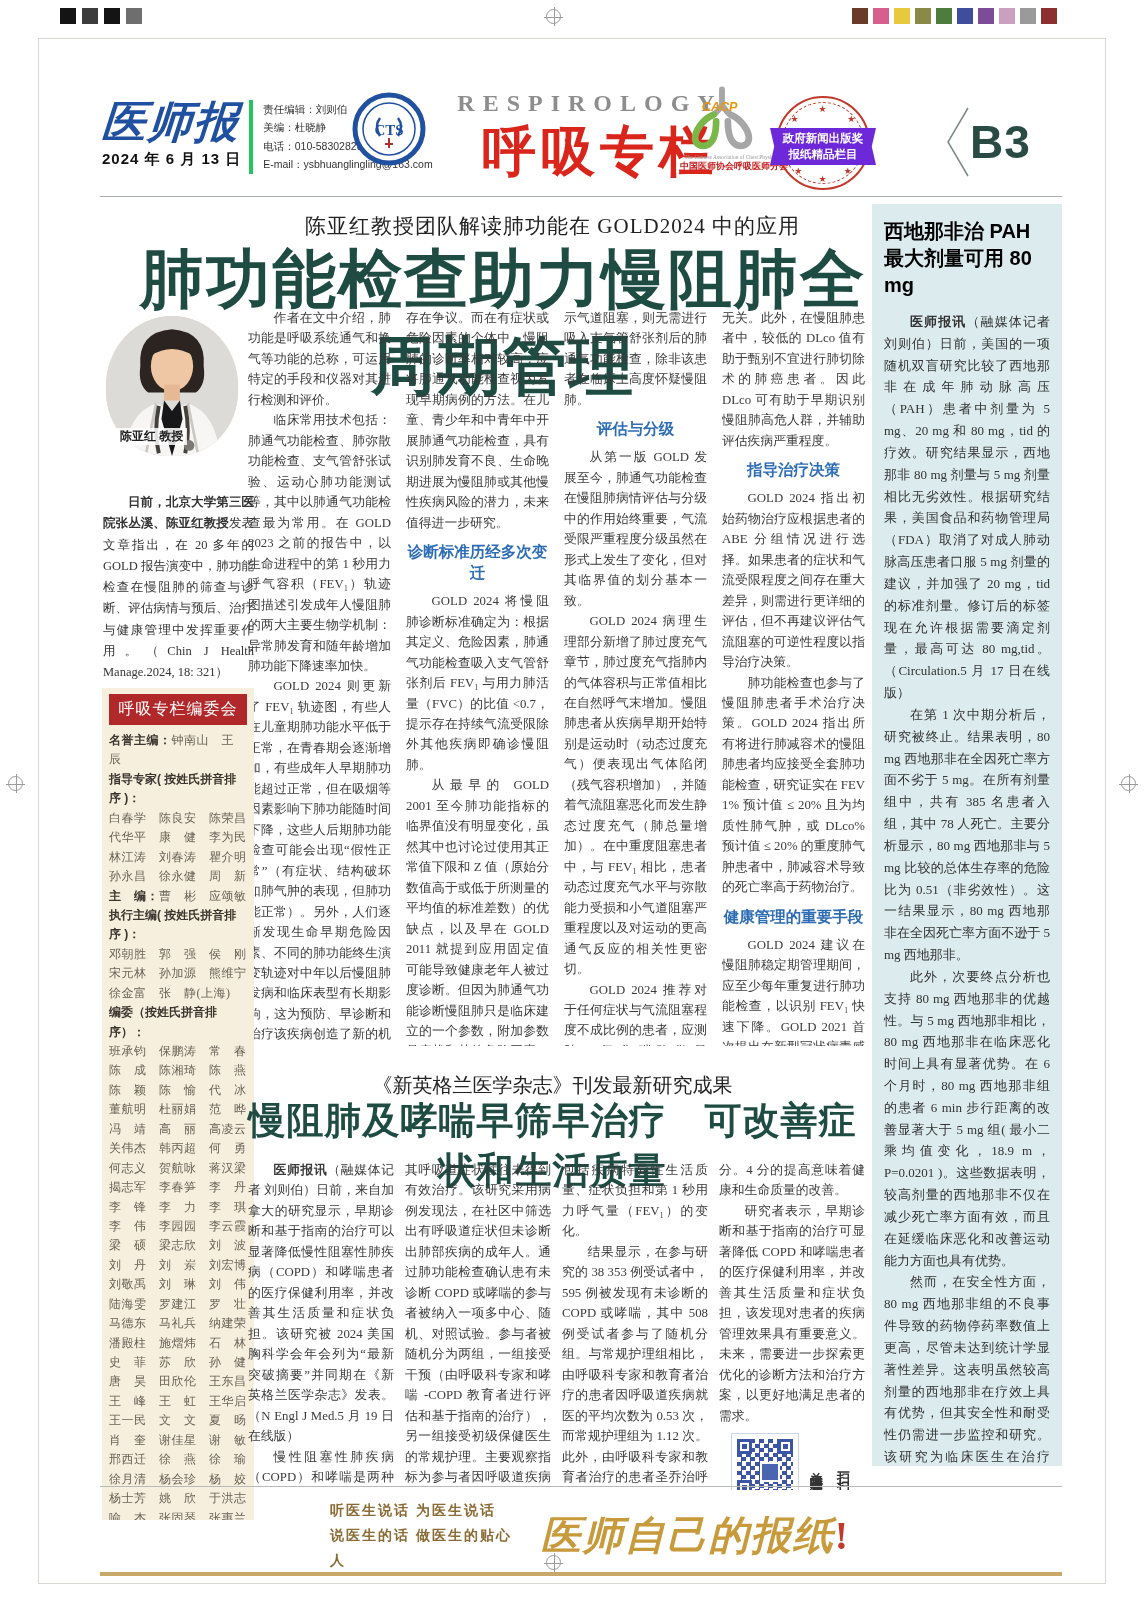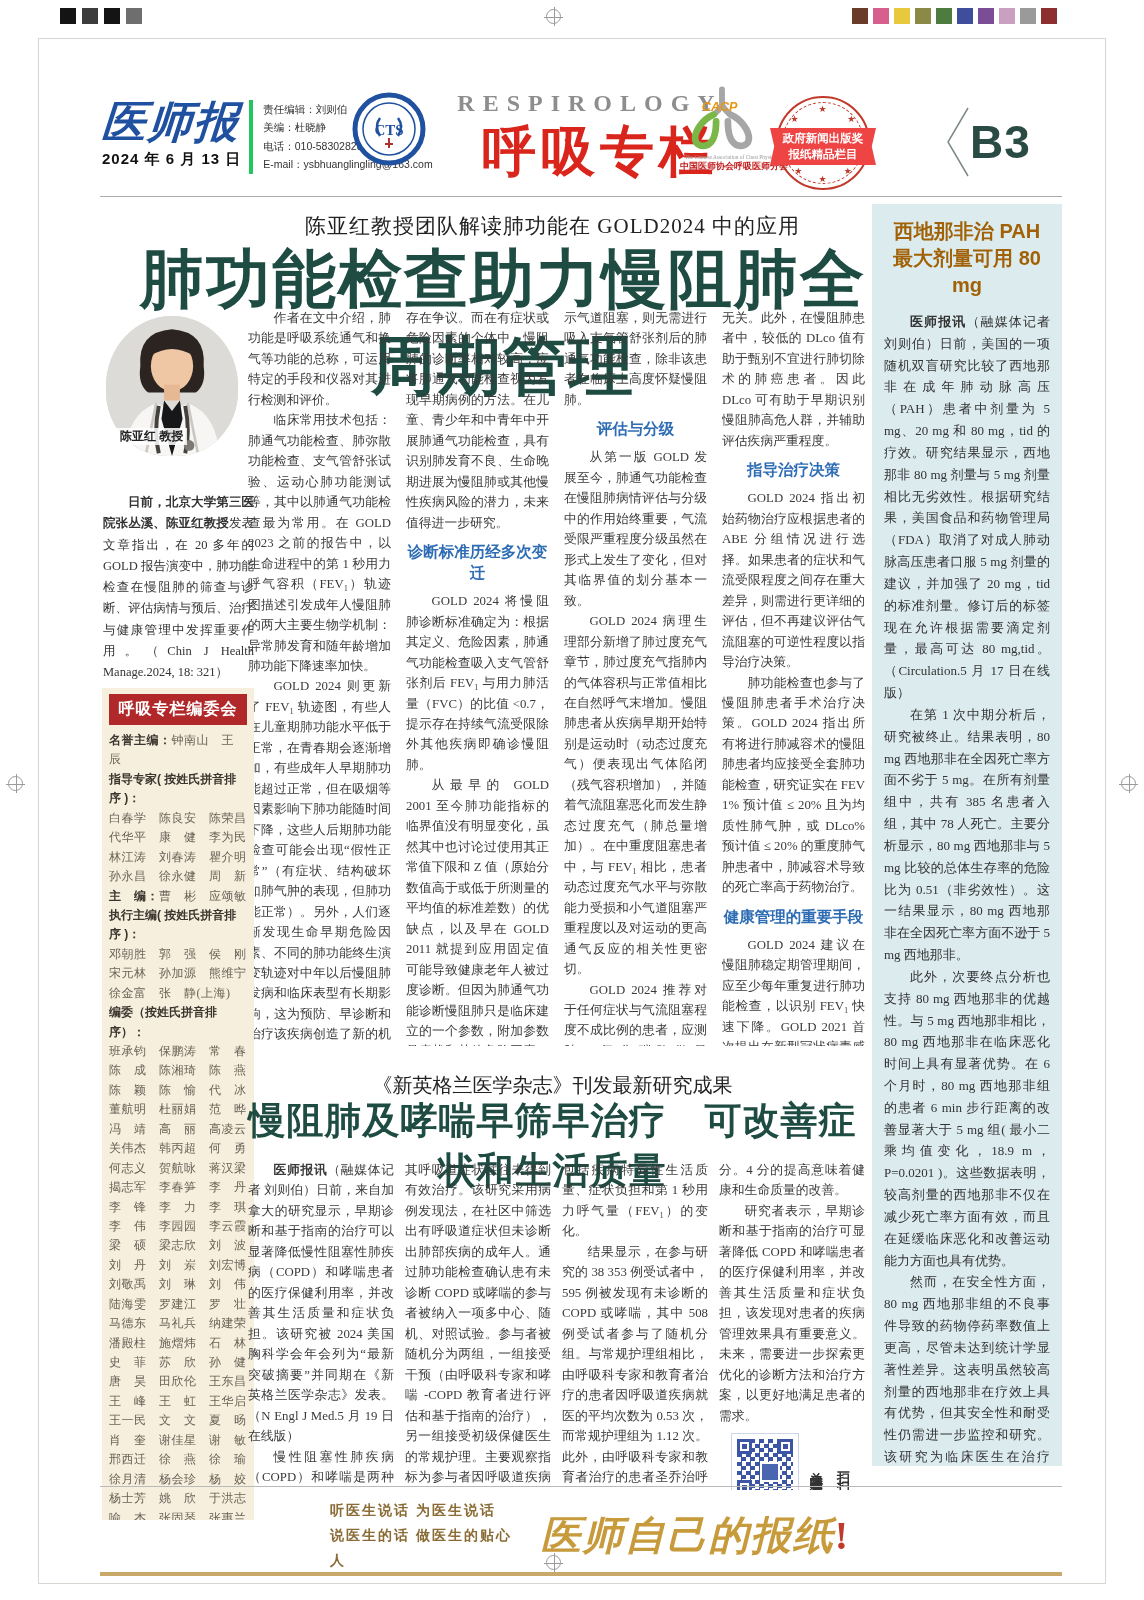--- a/index.html
+++ b/index.html
@@ -26,46 +26,46 @@
   .mast-info { border-left:4px solid #22c55e; margin-left:8px; padding-left:10px; font-size:10.5px; line-height:1.75; color:#333; font-family:"Liberation Sans","DejaVu Sans",sans-serif; }
   
   .cts { position:absolute; left:352px; top:92px; }
   .resp-en { position:absolute; left:422px; top:90px; width:336px; text-align:center; font-size:24px; letter-spacing:8px; color:#8d8d8d; font-weight:bold; }
   .resp-cn { position:absolute; left:428px; top:116px; width:344px; text-align:center; font-size:54px; font-weight:900; color:#d9251c; letter-spacing:5px; font-family:"Liberation Sans","DejaVu Sans",sans-serif; }
   .cacp { position:absolute; left:680px; top:86px; width:96px; text-align:left; }
   .cacp-cn { font-size:9px; color:#c41f1f; font-weight:bold; white-space:nowrap; }
   .cacp-en { font-size:6px; color:#9a9a9a; transform:scale(.9); white-space:nowrap; }
   .seal { position:absolute; left:776px; top:96px; width:94px; height:94px; border:2px solid #c0392b; border-radius:50%; }
   .seal:before { content:""; position:absolute; inset:4px; border:1px dashed #c0392b; border-radius:50%; }
-  .seal-ribbon { position:absolute; left:-8px; right:-8px; top:30px; background:#ef4444; color:#fff; text-align:center; font-size:11.5px; font-weight:bold; line-height:1.35; padding:3px 0;
+  .seal-ribbon { position:absolute; left:-8px; right:-8px; top:30px; background:#6d28d9; color:#fff; text-align:center; font-size:11.5px; font-weight:bold; line-height:1.35; padding:3px 0;
     clip-path:polygon(0 0,100% 0,96% 50%,100% 100%,0 100%,4% 50%); font-family:"Liberation Sans","DejaVu Sans",sans-serif; }
   .seal .star { position:absolute; color:#c0392b; font-size:9px; }
   .pageno { position:absolute; left:944px; top:106px; display:flex; align-items:center; }
   .pageno-b3 { font-size:46px; font-weight:900; color:#2a4a44; font-family:"Liberation Sans","DejaVu Sans",sans-serif; letter-spacing:1px; }
   .header-rule { position:absolute; left:100px; top:196px; width:962px; height:1px; background:#a8aeac; }
   
   .kicker { position:absolute; left:240px; top:212px; width:625px; text-align:center; font-size:21px; color:#222; letter-spacing:1px; }
   .headline { position:absolute; left:138px; top:236px; width:730px; text-align:center; font-size:64px; font-weight:900; color:#1e4b42; letter-spacing:2px; font-family:"Liberation Sans","DejaVu Sans",sans-serif; }
   .photo { position:absolute; left:106px; top:316px; width:132px; height:140px; border-radius:50% 50% 46% 46%; overflow:hidden; background:#dcdbd8; }
   .photo-caption { position:absolute; left:116px; top:428px; background:rgba(255,255,255,.85); padding:0 4px; font-size:12px; font-weight:bold; color:#222; font-family:"Liberation Sans","DejaVu Sans",sans-serif; }
   .intro { position:absolute; left:103px; top:492px; width:151px; height:192px; overflow:hidden; font-size:12.5px; line-height:1.7; text-align:justify; color:#333; }
   .intro p { text-indent:2em; }
   .mcols { position:absolute; left:248px; top:308px; width:617px; height:738px; display:grid; grid-template-columns:repeat(4,1fr); column-gap:15px; }
   .mcol { overflow:hidden; text-align:justify; }
   .mcol p, .scol p { margin:0; text-indent:2em; font-size:12.8px; line-height:1.6; color:#3a3a3a; }
   .subhead { font-family:"Liberation Sans","DejaVu Sans",sans-serif; color:#2e6db4; font-size:15.5px; font-weight:bold; text-align:center; margin:9px 0 7px; text-indent:0; }
   
   .edboard { position:absolute; left:102px; top:688px; width:152px; height:832px; background:#f6efdd; padding:6px 7px; overflow:hidden; }
-  .edboard-title { background:#b1282a; color:#fff; text-align:center; font-size:16px; font-weight:bold; padding:5px 0; margin-bottom:6px; letter-spacing:1px; font-family:"Liberation Sans","DejaVu Sans",sans-serif; }
+  .edboard-title { background:#b1282a; color:#fff; text-align:center; font-size:16px; font-weight:normal; padding:5px 0; margin-bottom:6px; letter-spacing:1px; font-family:"Liberation Sans","DejaVu Sans",sans-serif; }
   .brow { font-size:12px; line-height:1.62; color:#6a6258; letter-spacing:.5px; }
   .brow b { color:#3a352e; font-family:"Liberation Sans","DejaVu Sans",sans-serif; font-weight:bold; }
   .blabel { font-size:12px; line-height:1.62; color:#3a352e; font-weight:bold; font-family:"Liberation Sans","DejaVu Sans",sans-serif; }
   
   .sidebar { position:absolute; left:872px; top:204px; width:190px; height:1262px; background:#dcebee; padding:14px 12px 10px; overflow:hidden; }
-  .sidebar-title { color:#a16207; font-weight:900; font-size:20px; line-height:1.35; text-align:center; white-space:pre-line; font-family:"Liberation Sans","DejaVu Sans",sans-serif; margin-bottom:12px; }
+  .sidebar-title { color:#000000; font-weight:900; font-size:20px; line-height:1.35; white-space:pre-line; font-family:"Liberation Sans","DejaVu Sans",sans-serif; margin-bottom:12px; }
   .sidebar p { font-size:13px; line-height:1.68; text-align:justify; text-indent:2em; color:#333; }
   
   .kicker2 { position:absolute; left:240px; top:1072px; width:625px; text-align:center; font-size:20px; color:#222; }
   .headline2 { position:absolute; left:240px; top:1096px; width:625px; text-align:center; font-size:37px; font-weight:900; color:#1e4b42; font-family:"Liberation Sans","DejaVu Sans",sans-serif; letter-spacing:1px; }
   .scols { position:absolute; left:248px; top:1160px; width:617px; height:330px; display:grid; grid-template-columns:repeat(4,1fr); column-gap:11px; }
   .scol { overflow:hidden; text-align:justify; }
   .qr-row { display:flex; gap:9px; margin-top:8px; align-items:center; justify-content:center; }
   .qr { width:66px; height:66px; position:relative; border:5px solid #fff; outline:1px solid #ccd5e8;
         background:repeating-conic-gradient(#3d55a5 0% 25%, #ffffff 0% 50%) 0 0/9px 9px; }
   .qr i { position:absolute; width:15px; height:15px; border:3px solid #3d55a5; background:#fff; }

